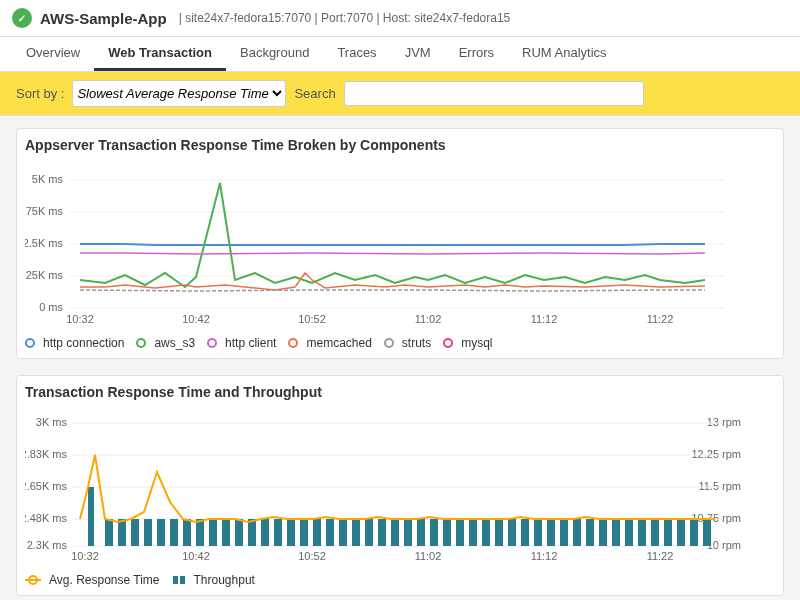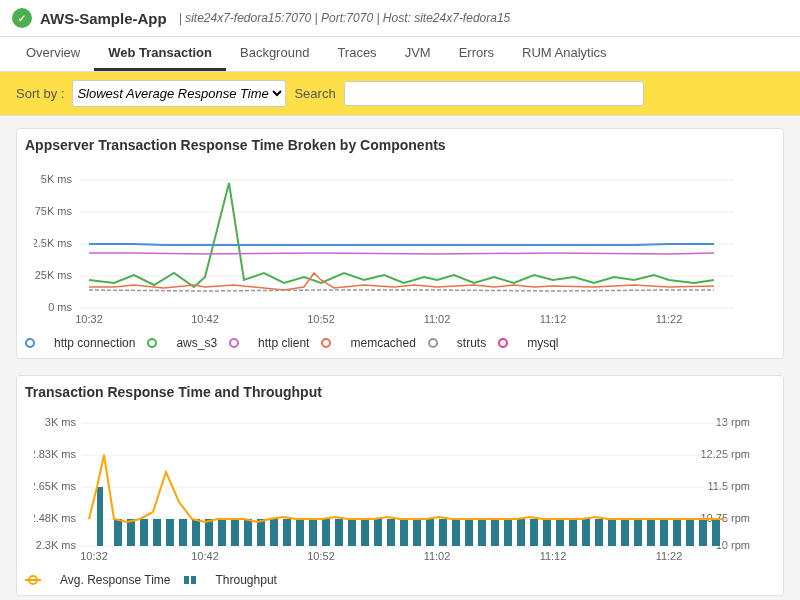--- a/index.html
+++ b/index.html
@@ -2,21 +2,21 @@
 <html><head>
   <meta charset="utf-8">
   <style>
     * { box-sizing: border-box; margin: 0; padding: 0; }
     body { font-family: Arial, sans-serif; font-size: 13px; background: #f5f5f5; color: #333; width: 800px; height: 600px; overflow: hidden; }
     
     
     .app-header { background: #fff; border-bottom: 1px solid #ddd; padding: 8px 12px; display: flex; align-items: center; gap: 8px; }
     .app-icon { width: 20px; height: 20px; background: #4CAF50; border-radius: 50%; display: flex; align-items: center; justify-content: center; color: white; font-size: 10px; font-weight: bold; flex-shrink: 0; }
     .app-title { font-weight: bold; font-size: 15px; color: #333; }
-    .app-meta { font-size: 12px; color: #666; margin-left: 4px; font-style: italic; }
+    .app-meta { font-size: 12px; color: #666; margin-left: 4px; }
     
     
     .nav-tabs { background: #fff; border-bottom: 1px solid #ddd; padding: 0 12px; display: flex; gap: 0; }
     .nav-tab { padding: 8px 14px; font-size: 13px; color: #555; cursor: pointer; border-bottom: 3px solid transparent; white-space: nowrap; }
     .nav-tab.active { color: #333; font-weight: bold; border-bottom: 3px solid #333; }
     
     
     .toolbar { background: #fde047; border-bottom: 1px solid #ddd; padding: 8px 16px; display: flex; align-items: center; gap: 8px; }
     .sort-label { font-size: 13px; color: #555; }
     .sort-select { border: 1px solid #ccc; border-radius: 3px; padding: 4px 0; font-size: 13px; background: #fff; cursor: pointer; font-style: italic; }
@@ -24,25 +24,25 @@
     .search-input { border: 1px solid #ccc; border-radius: 3px; padding: 4px 8px; font-size: 13px; width: 300px; }
     
     
     .main-content { padding: 12px 16px; background: #f5f5f5; height: calc(600px - 100px); overflow-y: auto; }
     
     
     .chart-card { background: #fff; border: 1px solid #e0e0e0; border-radius: 4px; padding: 8px; margin-bottom: 16px; }
     .chart-title { font-size: 14px; font-weight: bold; color: #333; margin-bottom: 12px; }
     
     
-    .chart-container { position: relative; margin-left: 9px; }
+    .chart-container { position: relative; }
     
     
     .legend { display: flex; flex-wrap: wrap; gap: 12px; margin-top: 8px; font-size: 12px; }
-    .legend-item { display: flex; align-items: center; gap: 19px; }
+    .legend-item { display: flex; align-items: center; gap: 8px; }
     .legend-dot { width: 10px; height: 10px; border-radius: 50%; border: 2px solid; background: transparent; }
 
     svg text { font-family: Arial, sans-serif; }
   </style>
 </head>
 <body>
 
 <div class="app-header">
   <div class="app-icon">
     <span>✓</span>

